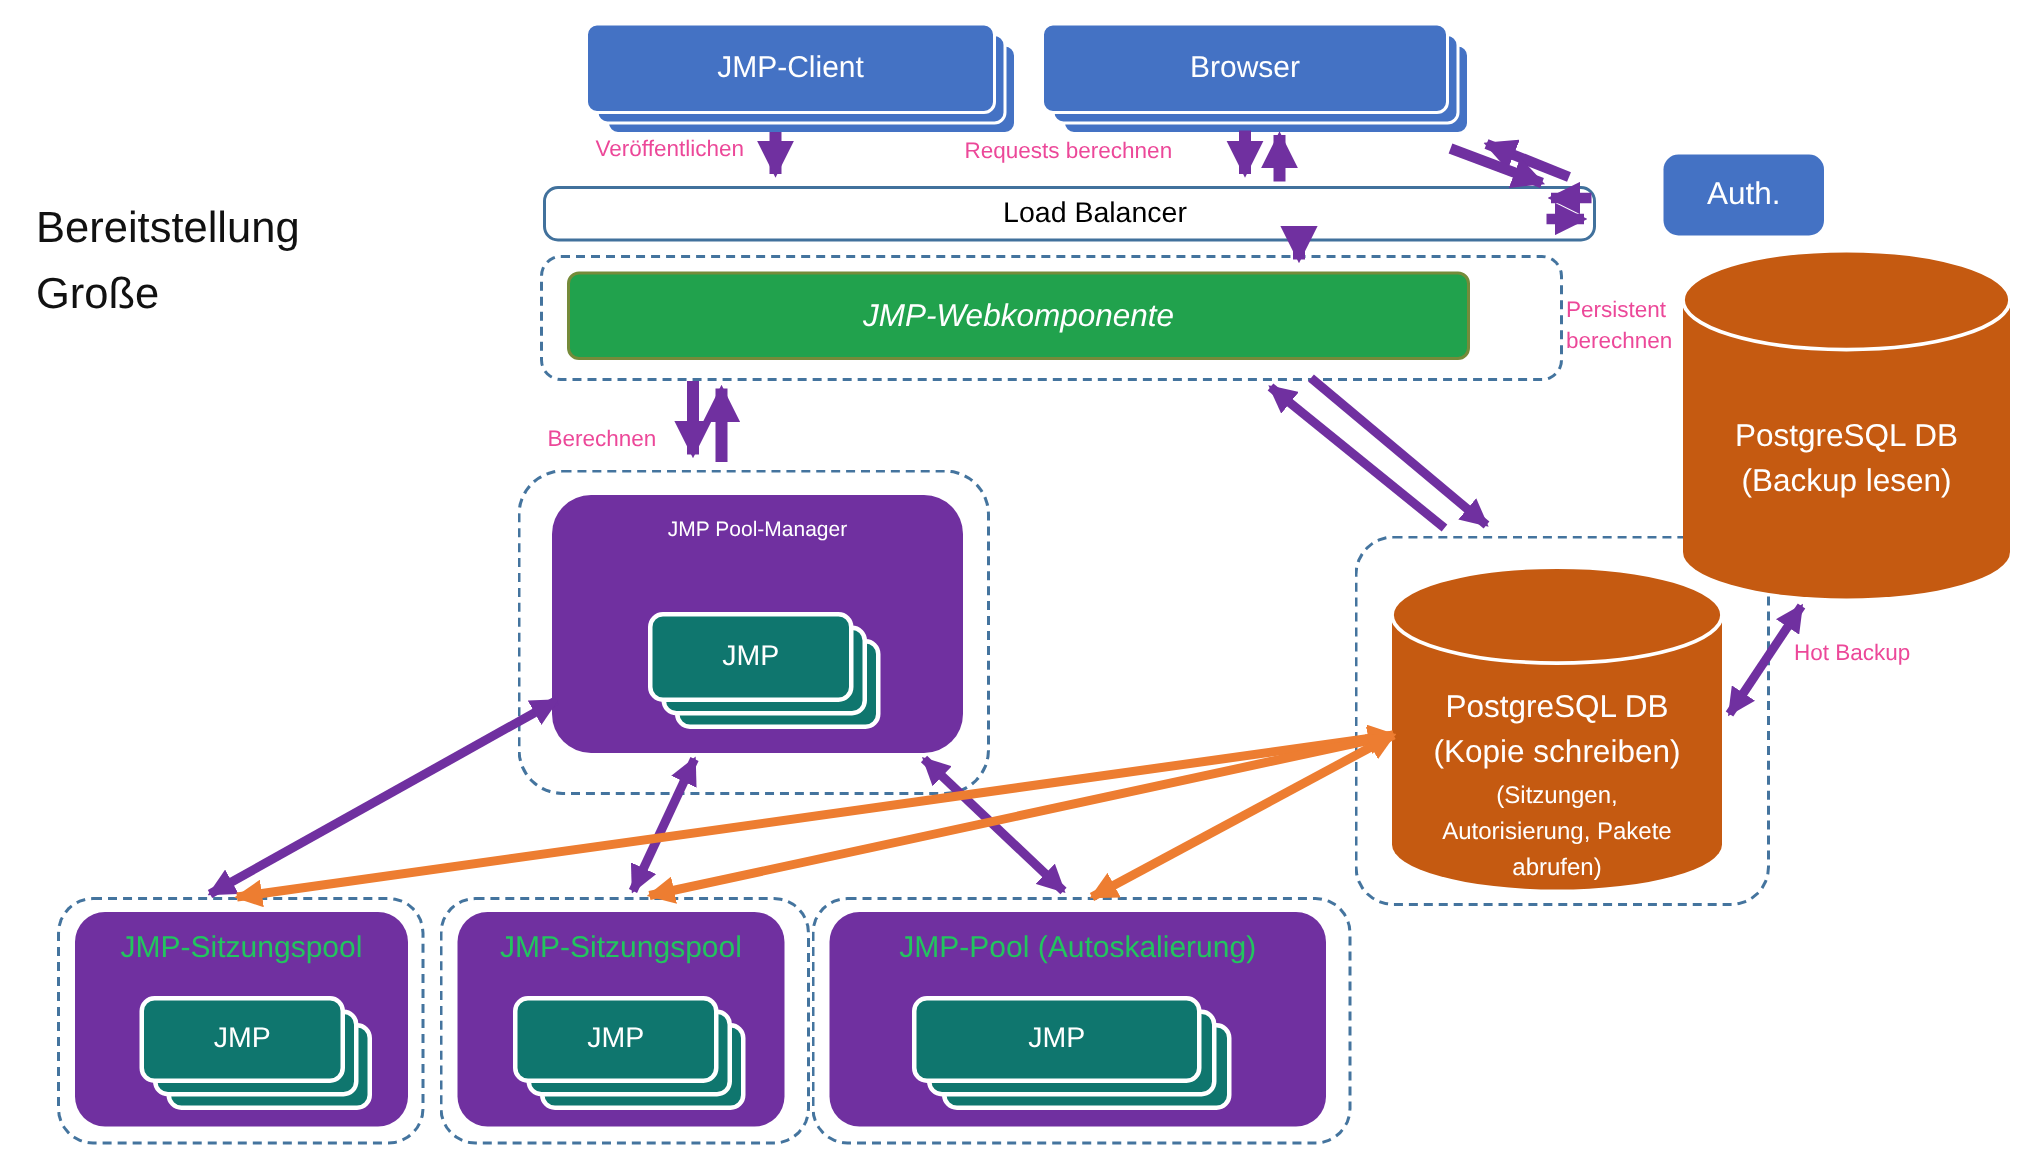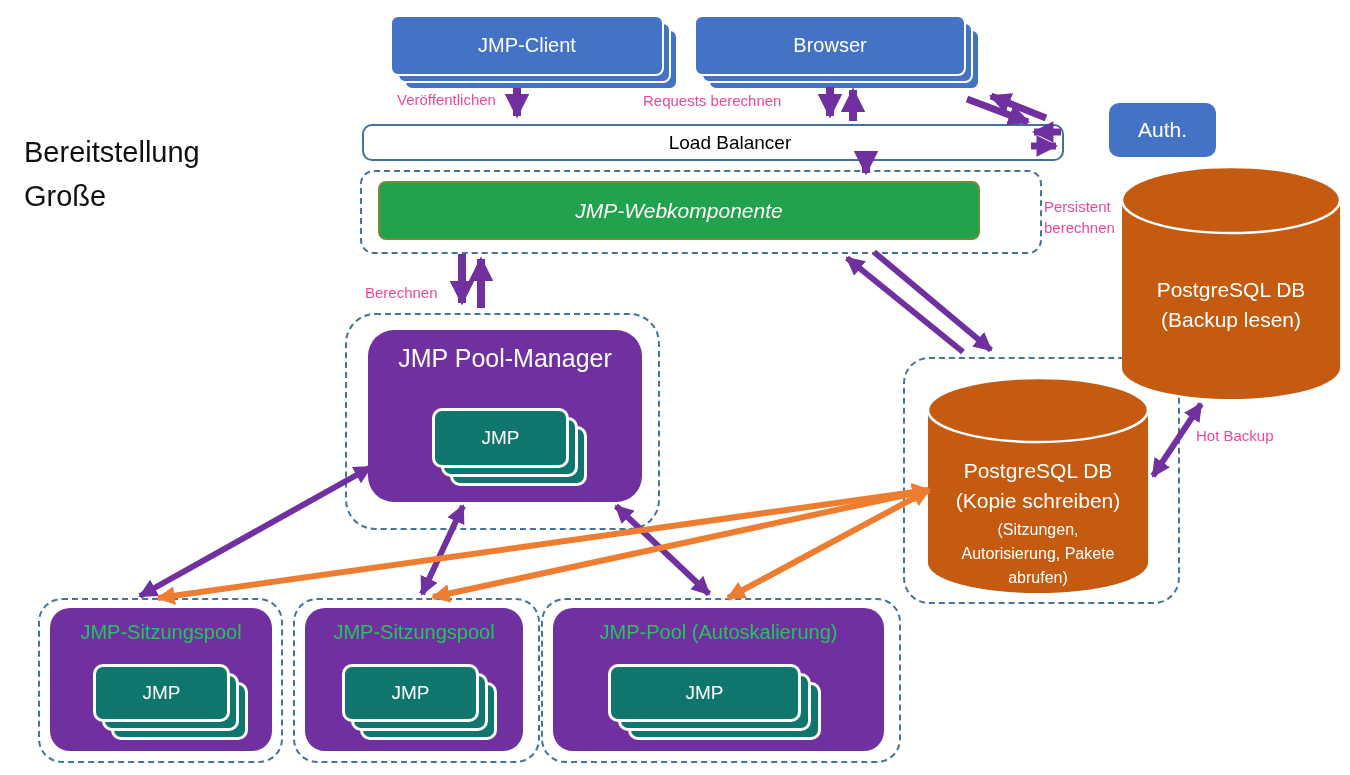--- a/index.html
+++ b/index.html
@@ -11,21 +11,21 @@
            color:#fff;display:flex;align-items:center;justify-content:center;font-size:20px;}
   .lb{position:absolute;background:#fff;border:2px solid #41719C;border-radius:10px;
       color:#000;display:flex;align-items:center;justify-content:center;font-size:19px;z-index:4;padding-left:34px;}
   .auth{position:absolute;background:#4472C4;border-radius:10px;color:#fff;display:flex;
         align-items:center;justify-content:center;font-size:21px;z-index:4;margin-left:46px;}
   .dashed{position:absolute;border:2px dashed #44749E;background:transparent;z-index:2;}
   .green{position:absolute;background:#21A24D;border:2px solid #758B3A;border-radius:8px;color:#fff;
          display:flex;align-items:center;justify-content:center;font-size:21px;z-index:3;font-style:italic;}
   .purplebox{position:absolute;background:#7030A0;border-radius:22px;z-index:3;}
   .nodetitle{color:#22c55e;font-size:20px;text-align:center;margin-top:13px;}
-  .pmtitle{color:#fff;font-size:25px;text-align:center;margin-top:14px;}
+  .pmtitle{color:#fff;font-size:14px;text-align:center;margin-top:14px;}
   .jmp{position:absolute;background:#0f766e;border:3px solid #fff;border-radius:10px;
        color:#fff;display:flex;align-items:center;justify-content:center;font-size:19px;}
   .lbl{position:absolute;color:#ec4899;font-size:15px;white-space:nowrap;z-index:6;}
   .arrows{position:absolute;left:0;top:0;z-index:7;pointer-events:none;}
   .cyl{position:absolute;z-index:6;}
   .cyl text{fill:#fff;text-anchor:middle;font-family:"Liberation Sans",sans-serif;}
 </style>
 </head>
 <body>
 

